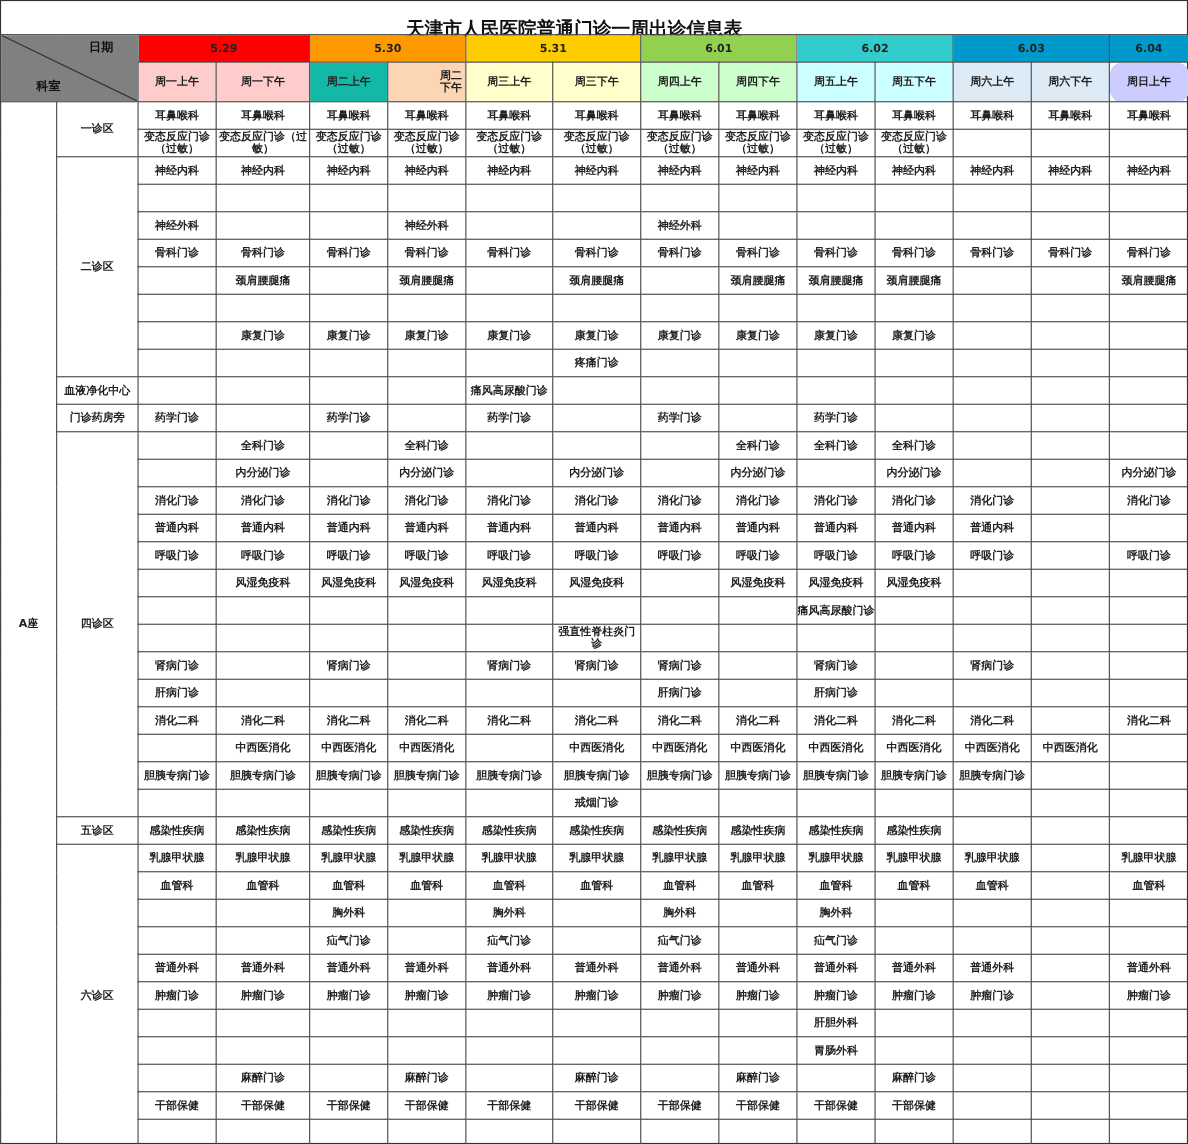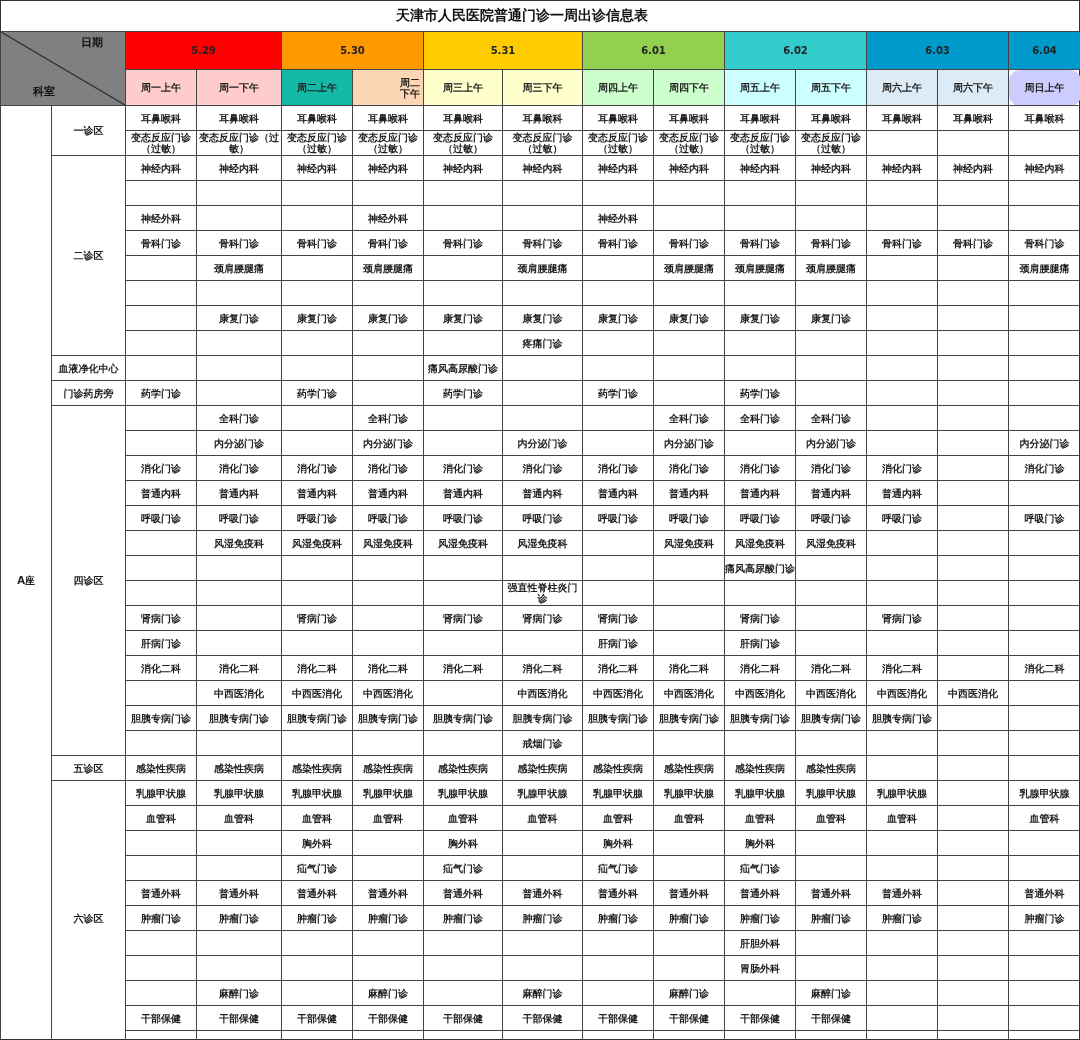--- a/index.html
+++ b/index.html
@@ -1,22 +1,22 @@
 <!DOCTYPE html>
 <html><head>
 <meta charset="utf-8">
 <style>
   html, body { margin:0; padding:0; background:#ffffff; }
   body { width:1080px; height:1040px; overflow:hidden; position:relative; font-family:"DejaVu Sans","Liberation Sans",sans-serif; }
   .frame { position:absolute; left:0; top:0; width:1078px; height:1038px; border:1px solid #333; background:#fff; }
-  .title { position:absolute; left:0; top:0; width:1044px; height:31px; line-height:31px; text-align:center; font-size:14px; font-weight:bold; color:#111; }
+  .title { position:absolute; left:0; top:12px; width:1044px; height:31px; line-height:31px; text-align:center; font-size:17px; font-weight:bold; color:#111; }
   table.sched { position:absolute; left:0; top:31px; border-collapse:collapse; table-layout:fixed; width:1080px; }
   table.sched td { border:1px solid #444; padding:0; text-align:center; vertical-align:middle; font-size:10px; font-weight:bold; color:#222; line-height:11px; overflow:hidden; white-space:normal; }
   table.sched tr { height:25px; }
-  table.sched tr.hdr1 { height:38px; }
+  table.sched tr.hdr1 { height:25px; }
   table.sched tr.hdr2 { height:36px; }
   .corner { background:#808080; position:relative; }
   .corner .diag { position:absolute; left:0; top:0; width:100%; height:100%; }
   .corner .lab-date { position:absolute; right:22px; top:5px; font-size:11px; color:#111; }
   .corner .lab-dept { position:absolute; left:32px; bottom:8px; font-size:11px; color:#111; }
   .date { font-size:11px; color:#111; }
   .day { font-size:11px; color:#111; }
   .zone { font-size:10px; color:#222; }
   .building { font-size:12px; color:#111; }
 </style>

